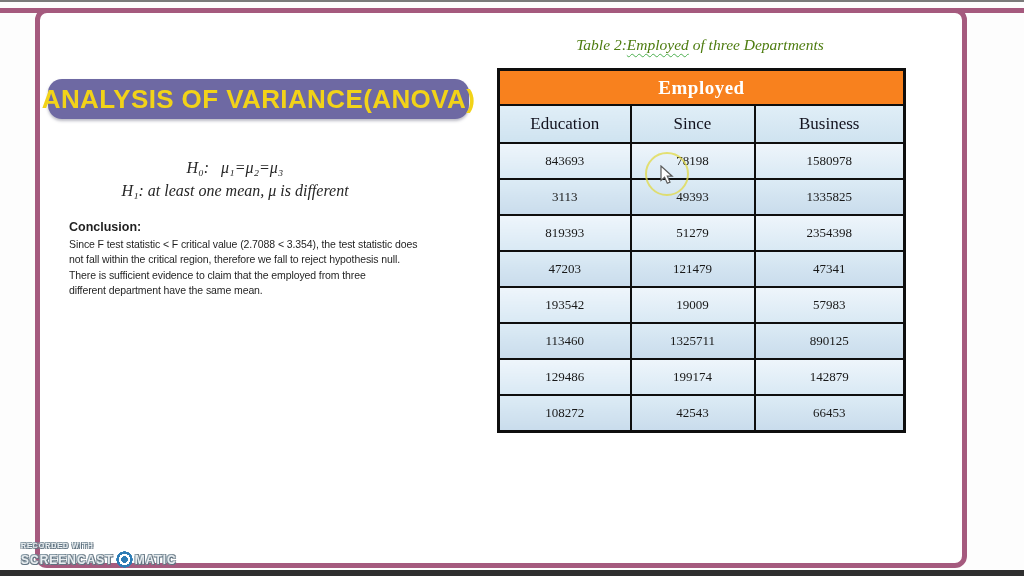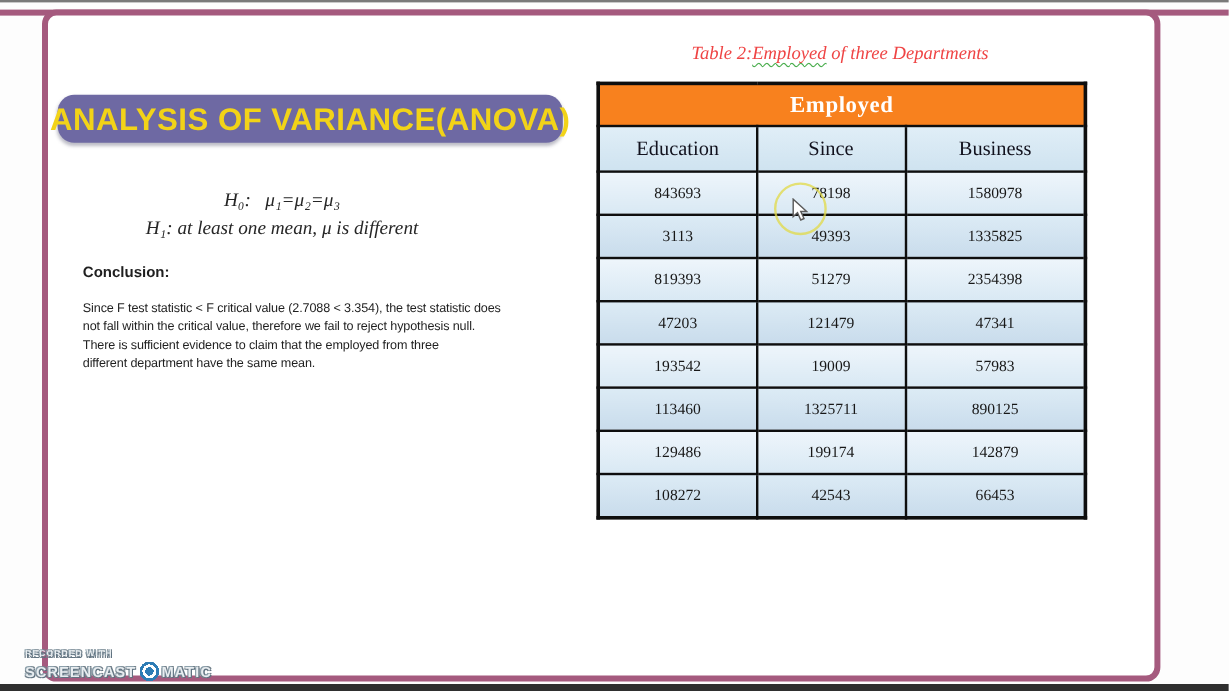--- a/index.html
+++ b/index.html
@@ -25,27 +25,27 @@
     font-family:"Liberation Sans","DejaVu Sans",sans-serif;white-space:nowrap;}
 
   
   .hypotheses{position:absolute;left:50px;top:156px;width:370px;text-align:center;
     font-family:"Liberation Serif","DejaVu Serif",serif;font-style:italic;
     color:#262626;font-size:16px;line-height:23px;}
   .h0-value{margin-left:12px;}
 
   
   .conclusion{position:absolute;left:69px;top:220px;width:420px;color:#1f1f1f;}
-  .conclusion-heading{font-weight:bold;font-size:12.5px;margin-bottom:16px;}
+  .conclusion-heading{font-weight:bold;font-size:12.5px;margin-bottom:3px;}
   .conclusion-line{font-size:10.5px;line-height:15.4px;white-space:nowrap;letter-spacing:-.1px;}
 
   
   .table-caption{position:absolute;left:497px;top:36px;width:406px;text-align:center;
     font-family:"Liberation Serif","DejaVu Serif",serif;font-style:italic;
-    font-size:15.5px;color:#ef4444;white-space:nowrap;}
+    font-size:15.5px;color:#4d7c0f;white-space:nowrap;}
   .caption-word-flagged{text-decoration:underline wavy #4caf50 1px;text-underline-offset:3px;}
 
   
   .employed-table{position:absolute;left:497px;top:68px;width:406px;
     border-collapse:collapse;table-layout:fixed;
     font-family:"Liberation Serif","DejaVu Serif",serif;}
   .employed-table th,.employed-table td{border:2.5px solid #0e0e0e;text-align:center;padding:0;}
   .employed-table{border:3px solid #0e0e0e;}
   .merged-header{height:33px;background:var(--header-orange,#f8811e);
     color:#fff;font-size:19px;font-weight:bold;letter-spacing:.5px;}
@@ -84,21 +84,21 @@
 </div>
 
 <div class="hypotheses">
   <div><span>H₀:</span><span class="h0-value">μ₁=μ₂=μ₃</span></div>
   <div>H₁: at least one mean, μ is different</div>
 </div>
 
 <div class="conclusion">
   <div class="conclusion-heading">Conclusion:</div>
   <div class="conclusion-line">Since F test statistic &lt; F critical value (2.7088 &lt; 3.354), the test statistic does</div>
-  <div class="conclusion-line">not fall within the critical value, therefore we fail to reject hypothesis null.</div>
+  <div class="conclusion-line">not fall within the critical region, therefore we fall to reject hypothesis null.</div>
   <div class="conclusion-line">There is sufficient evidence to claim that the  employed from three</div>
   <div class="conclusion-line">different department have the same mean.</div>
 </div>
 
 <div class="table-caption"><span>Table 2:</span><span class="caption-word-flagged">Employed</span><span> of three Departments</span></div>
 
 <table class="employed-table">
   <colgroup>
     <col class="col-education">
       <col class="col-health">

